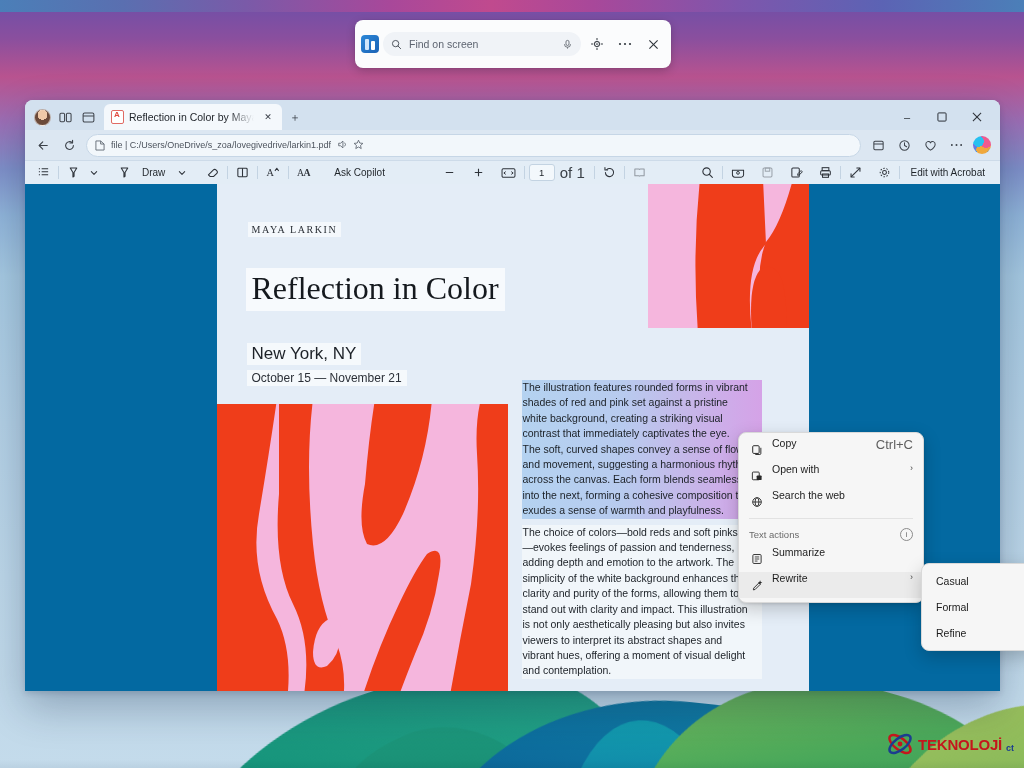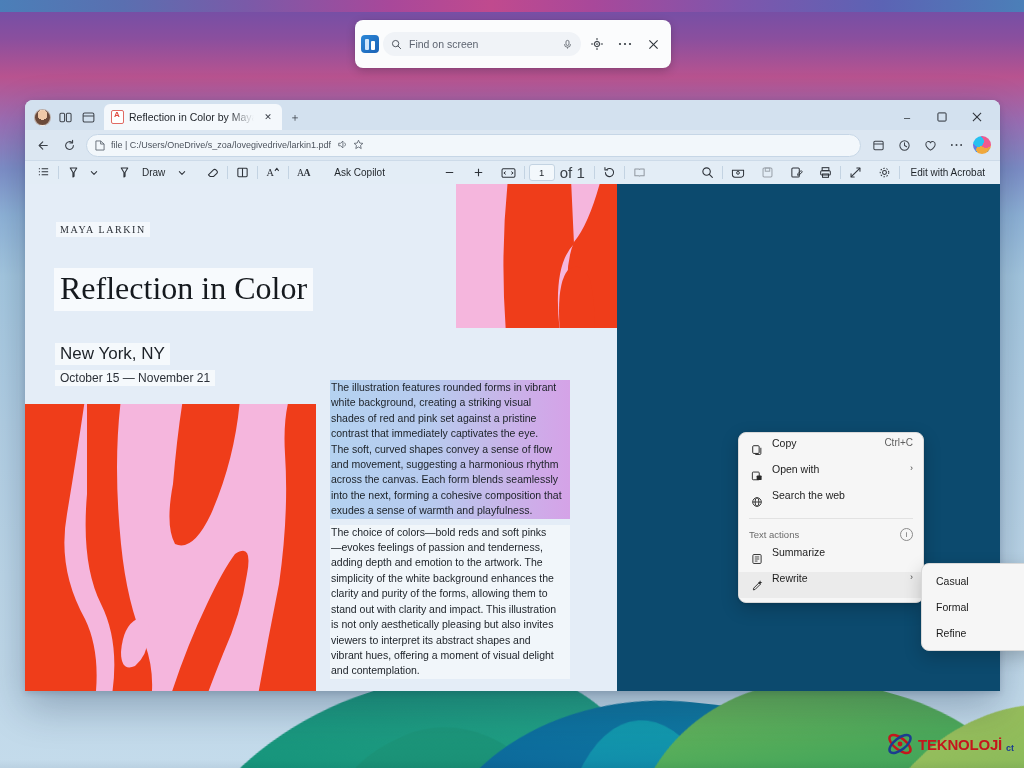--- a/index.html
+++ b/index.html
@@ -172,22 +172,22 @@
   .pb-spacer { flex: 1 1 auto; }
   .pagebox {
     width: 26px; height: 17px; background: #f3f8fc; border: 0.5px solid #c3d3e2;
     border-radius: 3px; font-size: 9.5px; color: #22272d;
     display: flex; align-items: center; justify-content: center; flex: 0 0 auto;
   }
   .pagelabel { font-size: 15px; color: #3a4047; padding: 0 5px; flex: 0 0 auto; }
 
   
   #viewer {
-    position: relative; height: 507px; background: #0c4a6e;
-    display: flex; justify-content: flex-start; overflow: hidden;
+    position: relative; height: 507px; background: #0369a1;
+    display: flex; justify-content: center; overflow: hidden;
   }
   #page {
     width: 592px; background: #e4edf7; position: relative; overflow: hidden;
   }
 
   .doc-author {
     position: absolute; left: 31px; top: 38px; font-family: "Liberation Serif", serif;
     font-size: 10px; letter-spacing: 1.6px; color: #2a2f36;
     background: #f4f8fc; padding: 2px 4px;
   }
@@ -238,21 +238,21 @@
     padding: 4px 0; z-index: 40;
   }
   .cm-item {
     height: 26px; display: flex; gap: 8px;
     padding: 0 10px; font-size: 10.5px; color: #1c1c1c; position: relative;
   }
   .cm-item.hl { background: #ebebeb; }
   .cm-ico { width: 15px; display: flex; align-items: center; justify-content: center;
             color: #2a2a2a; flex: 0 0 auto; }
   .cm-label { flex: 1 1 auto; white-space: nowrap; }
-  .cm-accel { font-size: 10px; color: #5e5e5e; flex: 0 0 auto; }
+  .cm-accel { font-size: 13px; color: #5e5e5e; flex: 0 0 auto; }
   .cm-arrow { font-size: 9px; color: #4a4a4a; flex: 0 0 auto; }
   .cm-sep { height: 1px; background: #e2e2e2; margin: 3px 10px; }
   .cm-header {
     height: 24px; display: flex; align-items: center; padding: 0 10px;
     font-size: 9.5px; color: #6a6a6a;
   }
   .cm-header .sp { flex: 1 1 auto; }
   .cm-info { width: 13px; height: 13px; border-radius: 50%; border: 1px solid #8b8b8b;
              font-size: 8px; color: #6a6a6a; display: flex; align-items: center;
              justify-content: center; flex: 0 0 auto; }
@@ -616,22 +616,22 @@
       </div>
 
       <div class="doc-author">MAYA LARKIN</div>
       <div class="doc-title">Reflection in Color</div>
       <div class="doc-city">New York, NY</div>
       <div class="doc-dates">October 15 — November 21</div>
 
       <div id="textcol">
         <div>
           <div class="tline sel">The illustration features rounded forms in vibrant</div>
+          <div class="tline sel">shades of red and pink set against a pristine</div>
           <div class="tline sel">white background, creating a striking visual</div>
-          <div class="tline sel">shades of red and pink set against a pristine</div>
           <div class="tline sel">contrast that immediately captivates the eye.</div>
           <div class="tline sel">The soft, curved shapes convey a sense of flow</div>
           <div class="tline sel">and movement, suggesting a harmonious rhythm</div>
           <div class="tline sel">across the canvas. Each form blends seamlessly</div>
           <div class="tline sel">into the next, forming a cohesive composition that</div>
           <div class="tline sel">exudes a sense of warmth and playfulness.</div>
         </div>
         <div class="para-gap"></div>
         <div>
           <div class="tline plain">The choice of colors—bold reds and soft pinks</div>

